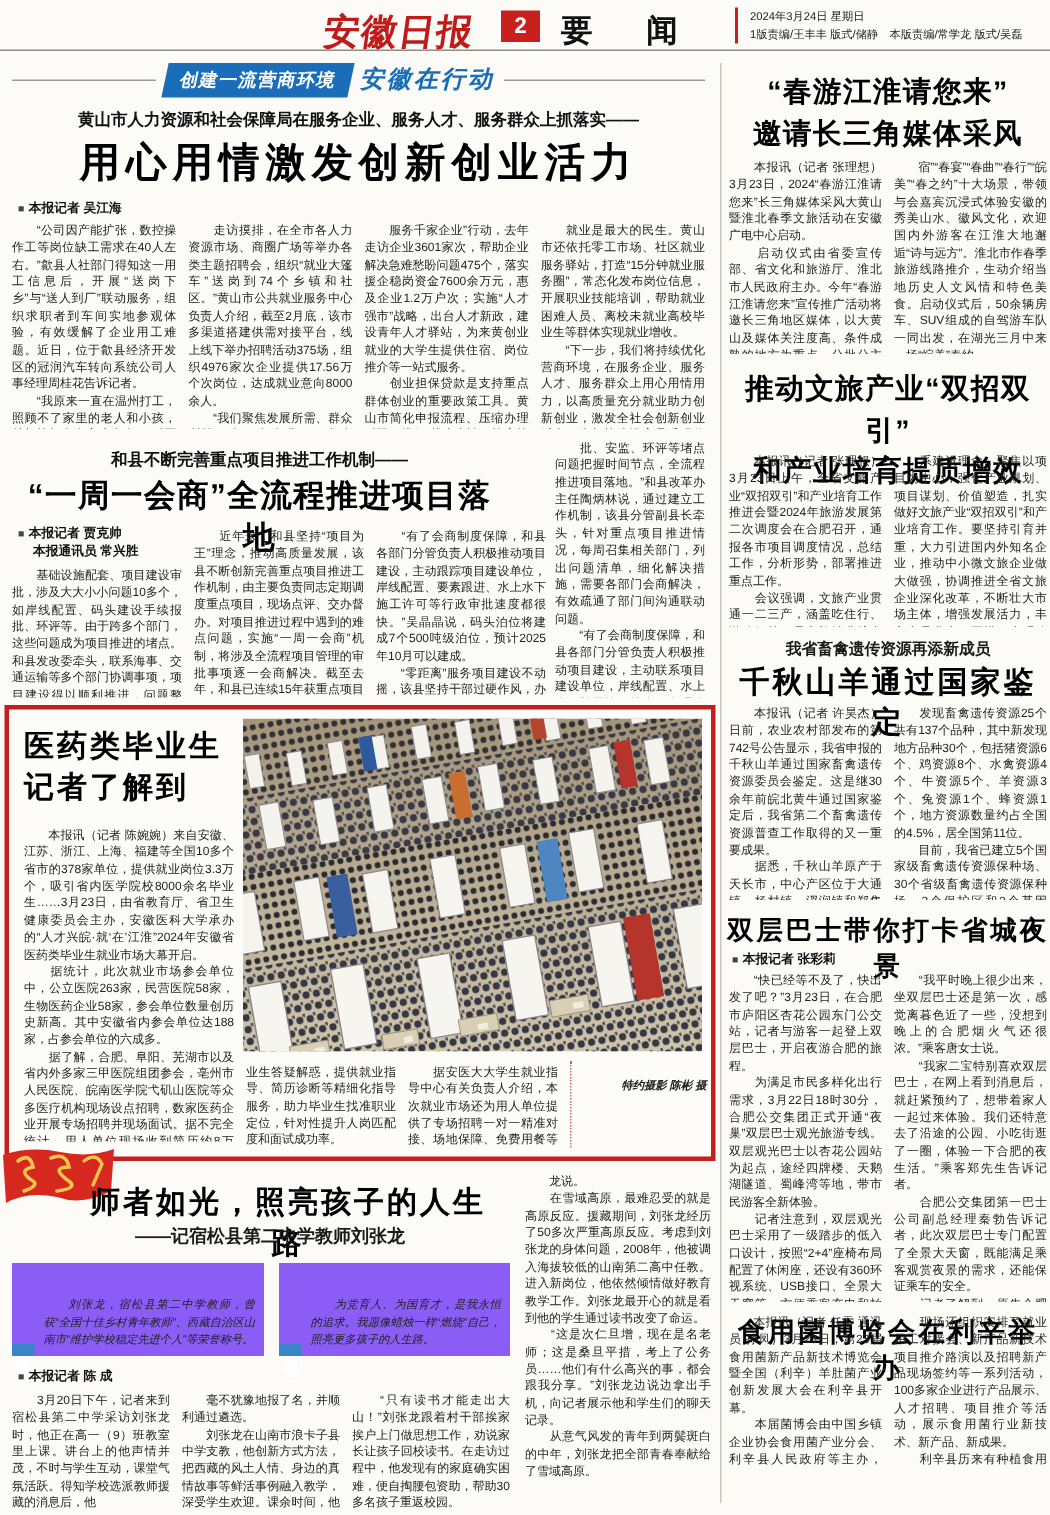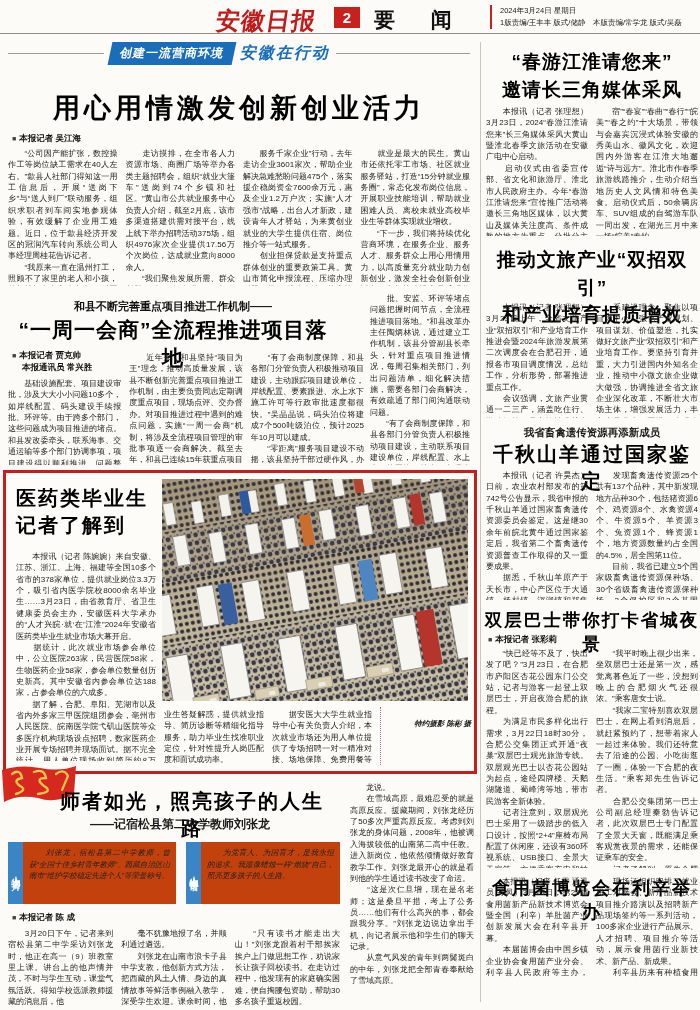--- a/index.html
+++ b/index.html
@@ -34,21 +34,21 @@
   
   .bt{font-size:8px;line-height:1.42;text-align:justify;color:#222;white-space:pre-line;overflow:hidden;}
   .cols{display:flex;gap:8px;}
   .cols>div{flex:1;overflow:hidden;}
   
   .redbox{border:3px solid #c41f1d;background:#fdfcf8;}
   .capt{font-size:7.5px;font-style:italic;line-height:1.5;color:#222;text-align:justify;white-space:pre-line;
         border-left:1px dotted #c46a66;padding-left:6px;}
   .capt .credit{display:block;text-align:right;font-weight:700;}
   
-  .pbox{display:flex;background:#c2410c;}
+  .pbox{display:flex;background:#8b5cf6;align-items:flex-end;}
   .ptab{width:15px;background:#3a85c5;color:#fff;font-size:9px;font-weight:700;
         writing-mode:vertical-rl;text-orientation:upright;display:flex;align-items:center;justify-content:center;letter-spacing:2px;}
   .ptext{font-size:7.5px;font-style:italic;line-height:1.55;padding:5px 6px;text-align:justify;color:#222;white-space:pre-line;overflow:hidden;flex:1;}
 </style>
 </head>
 <body>
 
 <div id="paper">
 
   <div class="abs masthead" style="left:216px;top:5px;">安徽日报</div>
@@ -60,20 +60,21 @@
   <div class="abs hdr-rule" style="left:0;top:33px;width:700px;"></div>
   <div class="abs vdiv" style="left:480px;top:42px;height:960px;"></div>
 
   <div class="abs banner" style="left:8px;top:42px;width:462px;">
     <div class="line"></div>
     <div class="banner-box">创建一流营商环境</div>
     <div class="banner-script">安徽在行动</div>
     <div class="line" style="flex:1.4;"></div>
   </div>
 
+  <div class="abs kicker ctr" style="left:8px;top:72px;width:462px;">黄山市人力资源和社会保障局在服务企业、服务人才、服务群众上抓落实——</div>
   <div class="abs h1big ctr" style="left:8px;top:90px;width:462px;">用心用情激发创新创业活力</div>
   <div class="abs byline" style="left:12px;top:133px;">
     <span class="bsq">■</span><span>本报记者 吴江海</span>
   </div>
   <div class="abs cols" style="left:8px;top:148px;width:462px;height:138px;">
     <div class="bt">　　“公司因产能扩张，数控操作工等岗位缺工需求在40人左右。”歙县人社部门得知这一用工信息后，开展“送岗下乡”与“送人到厂”联动服务，组织求职者到车间实地参观体验，有效缓解了企业用工难题。近日，位于歙县经济开发区的冠润汽车转向系统公司人事经理周桂花告诉记者。
 　　“我原来一直在温州打工，照顾不了家里的老人和小孩，总想找机会在家乡上班。”对冠润汽车转向系统公司数控岗位很满意的求职者说，工资有6000多元，“定下了入职意向，心里踏实多了。”
 　　“春节前后，我们开展企业用工需求</div>
     <div class="bt">　　走访摸排，在全市各人力资源市场、商圈广场等举办各类主题招聘会，组织“就业大篷车”送岗到74个乡镇和社区。”黄山市公共就业服务中心负责人介绍，截至2月底，该市多渠道搭建供需对接平台，线上线下举办招聘活动375场，组织4976家次企业提供17.56万个次岗位，达成就业意向8000余人。
 　　“我们聚焦发展所需、群众所盼，在服务企业、服务人才、服务群众上狠抓落实。”黄山市人力资源和社会保障局局长梅雪峰介绍，该市常态化开展“三级三方服务千企”“百名专员助企</div>

